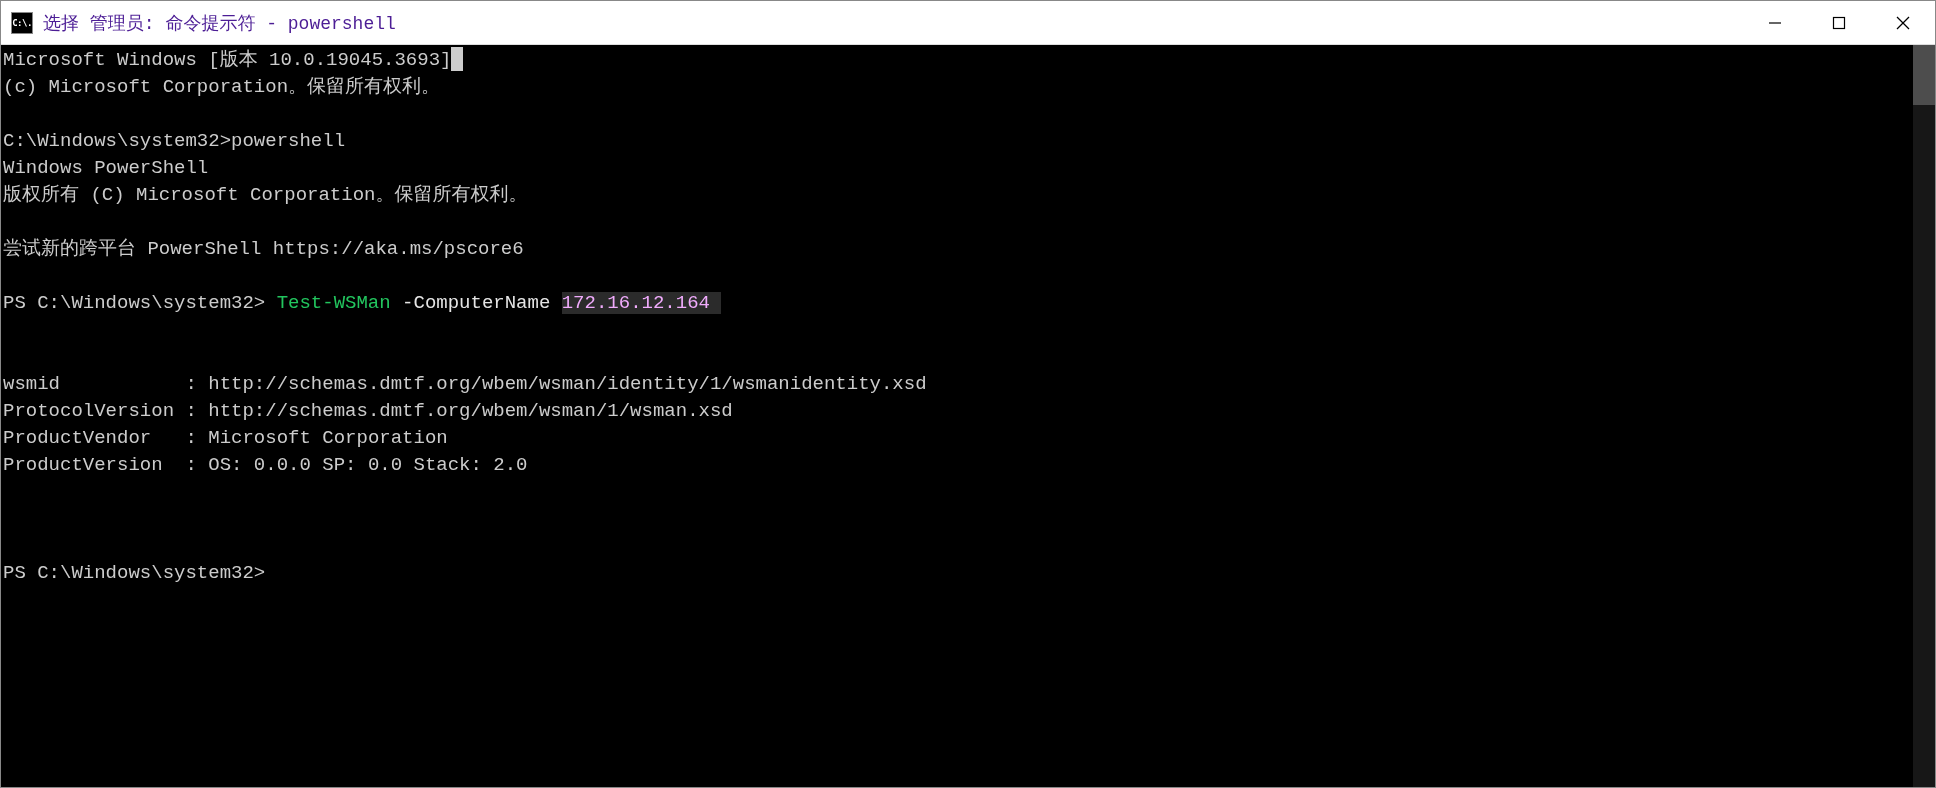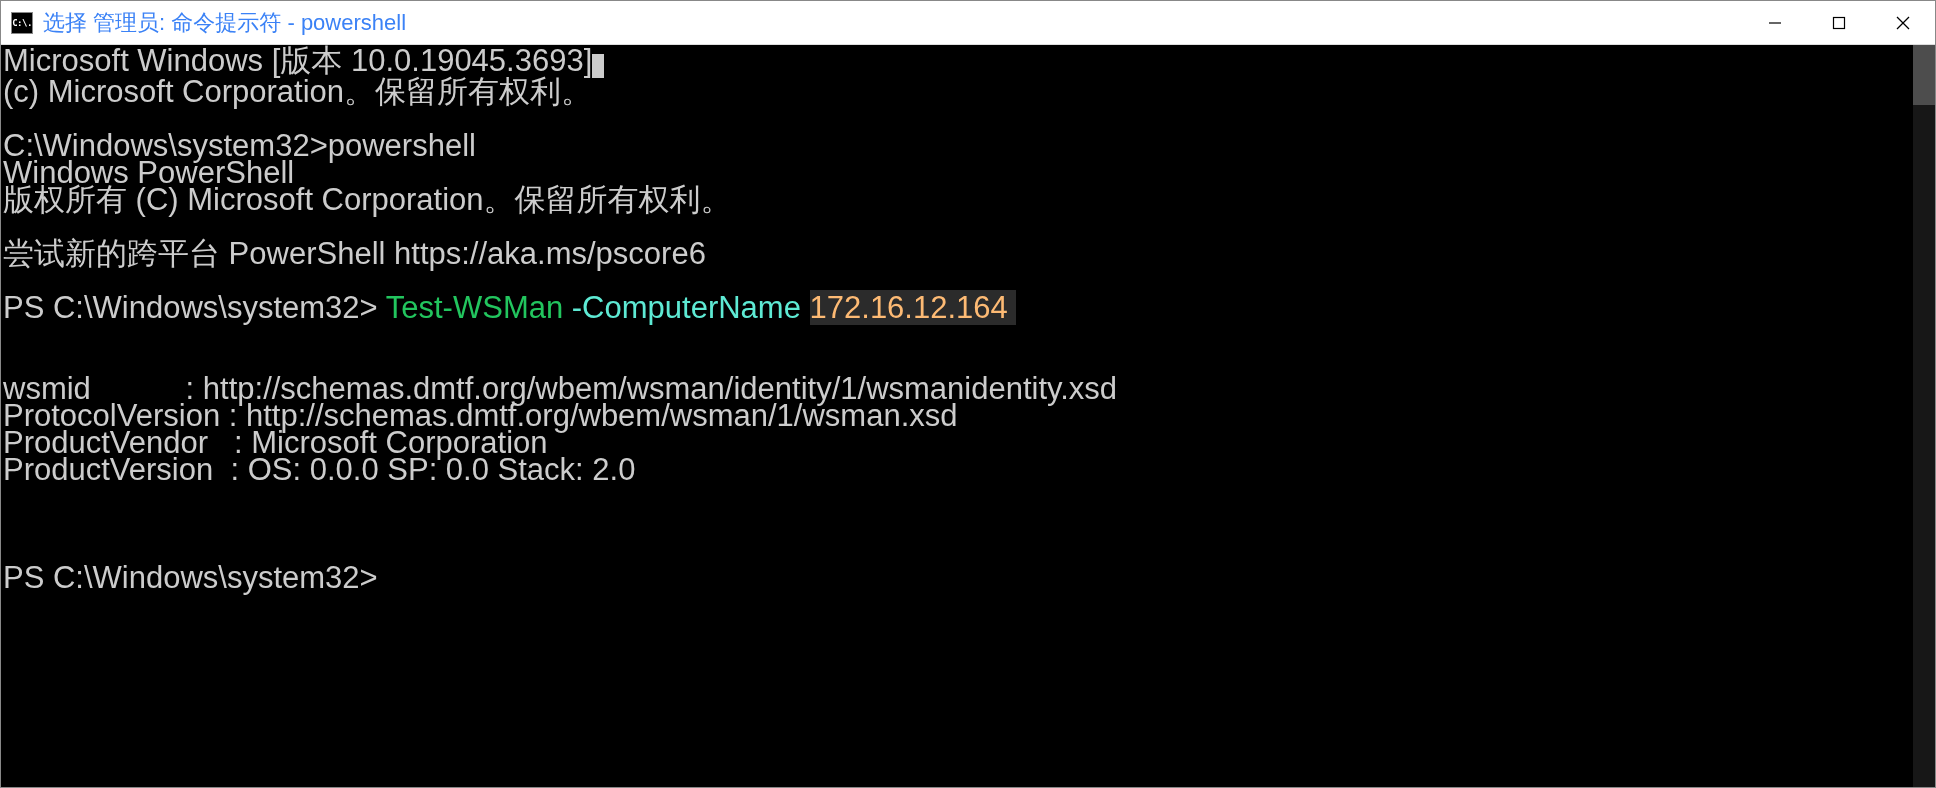--- a/index.html
+++ b/index.html
@@ -38,23 +38,24 @@
       display: flex;
       align-items: center;
       justify-content: center;
       color: #fff;
       font-family: Consolas, monospace;
       font-size: 9px;
       font-weight: bold;
       letter-spacing: -0.5px;
     }
     .titlebar-title {
-      font-size: 22px;
-      color: #3b82f6;
+      font-size: 18px;
+      color: #4c1d95;
       flex: 1;
+      font-family: Liberation Mono, monospace;
     }
     .window-controls {
       display: flex;
       height: 100%;
     }
     .win-btn {
       width: 64px;
       height: 100%;
       display: flex;
       align-items: center;
@@ -72,22 +73,22 @@
     .terminal-wrap {
       flex: 1;
       display: flex;
       background: #000;
       overflow: hidden;
     }
     .terminal {
       flex: 1;
       background: #000;
       color: #cccccc;
-      font-family: Liberation Sans, sans-serif;
-      font-size: 31px;
+      font-family: Liberation Mono, monospace;
+      font-size: 19px;
       line-height: 27px;
       white-space: pre;
       padding: 2px 0 0 2px;
       overflow: hidden;
     }
     .term-line {
       min-height: 27px;
     }
     .scrollbar {
       width: 22px;
@@ -103,22 +104,22 @@
       background: #4d4d4d;
     }
     .cursor-block {
       display: inline-block;
       width: 12px;
       height: 24px;
       background: #cccccc;
       vertical-align: text-bottom;
     }
     .hl-cmd { color: #22c55e; }
-    .hl-param { color: #5eead4; }
-    .hl-arg { color: #fdba74; }
+    .hl-param { color: #e5e5e5; }
+    .hl-arg { color: #f0abfc; }
     .hl-selected {
       background: #2b2b2b;
     }
   </style>
 </head>
 <body>
 
 <div class="window">
 
   <div class="titlebar">

